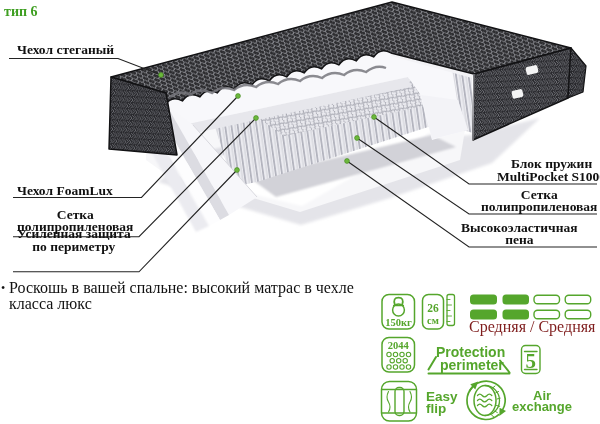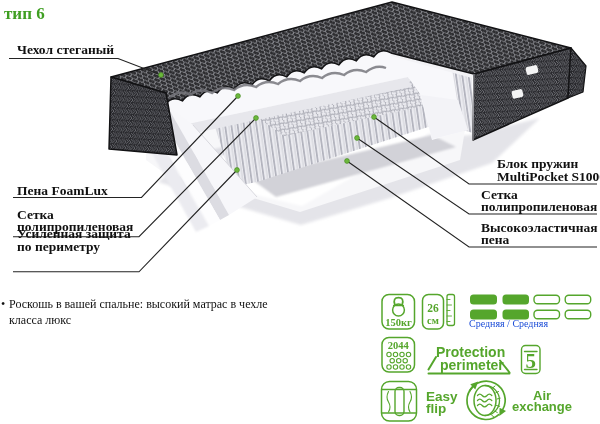--- a/index.html
+++ b/index.html
@@ -1,21 +1,21 @@
 <!DOCTYPE html>
 <html><head>
 <meta charset="utf-8">
 <style>
   html,body{margin:0;padding:0;}
   body{width:600px;height:424px;background:#fff;position:relative;overflow:hidden;
        font-family:"Liberation Serif",serif;}
   .abs{position:absolute;}
-  .title{left:4px;top:5px;line-height:1;font-size:17px;font-weight:bold;color:#3f9f22;letter-spacing:0px;}
-  .lbl{font-size:13.5px;font-weight:bold;color:#111;line-height:12.5px;white-space:nowrap;}
-  .bullets{left:1px;top:296px;width:360px;font-size:12px;color:#111;line-height:16.2px;}
+  .title{left:4px;top:5px;line-height:1;font-size:14px;font-weight:bold;color:#3f9f22;letter-spacing:0px;}
+  .lbl{font-size:13.5px;font-weight:bold;color:#111;line-height:12.5px;white-space:nowrap;text-align:center;}
+  .bullets{left:1px;top:280px;width:360px;font-size:16px;color:#111;line-height:16.2px;}
   .bullets p{margin:0;padding-left:8px;text-indent:0;position:relative;}
   .bullets p:before{content:"\2022";position:absolute;left:0;top:0;font-size:12px;}
 </style>
 </head>
 <body>
 <div class="abs title">тип 6</div>
 
 <svg class="abs" style="left:0;top:0" width="600" height="424" viewBox="0 0 600 424">
 <defs>
   <pattern id="quilt" width="5.4" height="4.2" patternUnits="userSpaceOnUse" patternTransform="rotate(-13)">
@@ -111,26 +111,26 @@
   <circle cx="238" cy="96" r="2.4"></circle>
   <circle cx="256" cy="118" r="2.4"></circle>
   <circle cx="237" cy="170" r="2.4"></circle>
   <circle cx="374" cy="117" r="2.4"></circle>
   <circle cx="357" cy="138" r="2.4"></circle>
   <circle cx="347" cy="161" r="2.4"></circle>
 </g>
 </svg>
 
 <div class="abs lbl" style="left:17px;top:43.5px;">Чехол стеганый</div>
-<div class="abs lbl" style="left:17px;top:185px;">Пена FoamLux</div>
+<div class="abs lbl" style="left:17px;top:185px;">Чехол FoamLux</div>
 <div class="abs lbl" style="left:17px;top:208.6px;">Сетка<br>полипропиленовая</div>
 <div class="abs lbl" style="left:17px;top:228px;">Усиленная защита<br>по периметру</div>
 <div class="abs lbl" style="left:461px;top:158.2px;margin-left:36px;">Блок пружин<br>MultiPocket S1000</div>
 <div class="abs lbl" style="left:481px;top:188.5px;">Сетка<br>полипропиленовая</div>
-<div class="abs lbl" style="left:481px;top:221.6px;">Высокоэластичная<br>пена</div>
+<div class="abs lbl" style="left:461px;top:221.6px;">Высокоэластичная<br>пена</div>
 
 <div class="abs bullets">
 <p>Роскошь в вашей спальне: высокий матрас в чехле<br>класса люкс</p>
 </div>
 
 <svg class="abs" style="left:375px;top:288px" width="225" height="136" viewBox="375 288 225 136">
 <g stroke="#55a62c" fill="none" stroke-width="1.5" stroke-linecap="round" stroke-linejoin="round">
 
   <rect x="382" y="294.5" width="32.5" height="34.5" rx="7"></rect>
   <circle cx="398.5" cy="310" r="5.9"></circle>
@@ -204,13 +204,13 @@
 <g font-family="Liberation Sans, sans-serif" font-weight="bold" fill="#55a62c">
   <text x="436" y="356.5" font-size="14">Protection</text>
   <text x="440" y="369.5" font-size="14">perimeter</text>
   <text x="426" y="400.5" font-size="13.5">Easy</text>
   <text x="426" y="413" font-size="13.5">flip</text>
   <text x="533" y="399.5" font-size="13">Air</text>
   <text x="512" y="410.8" font-size="13">exchange</text>
 </g>
 </svg>
 
-<div class="abs" style="left:469px;top:318.3px;line-height:1.15;font-size:10px;color:#1d4ed8;">Средняя / Средняя</div>
+<div class="abs" style="left:469px;top:318.3px;line-height:1.15;font-size:16px;color:#7f1d1d;">Средняя / Средняя</div>
 
 </body></html>

